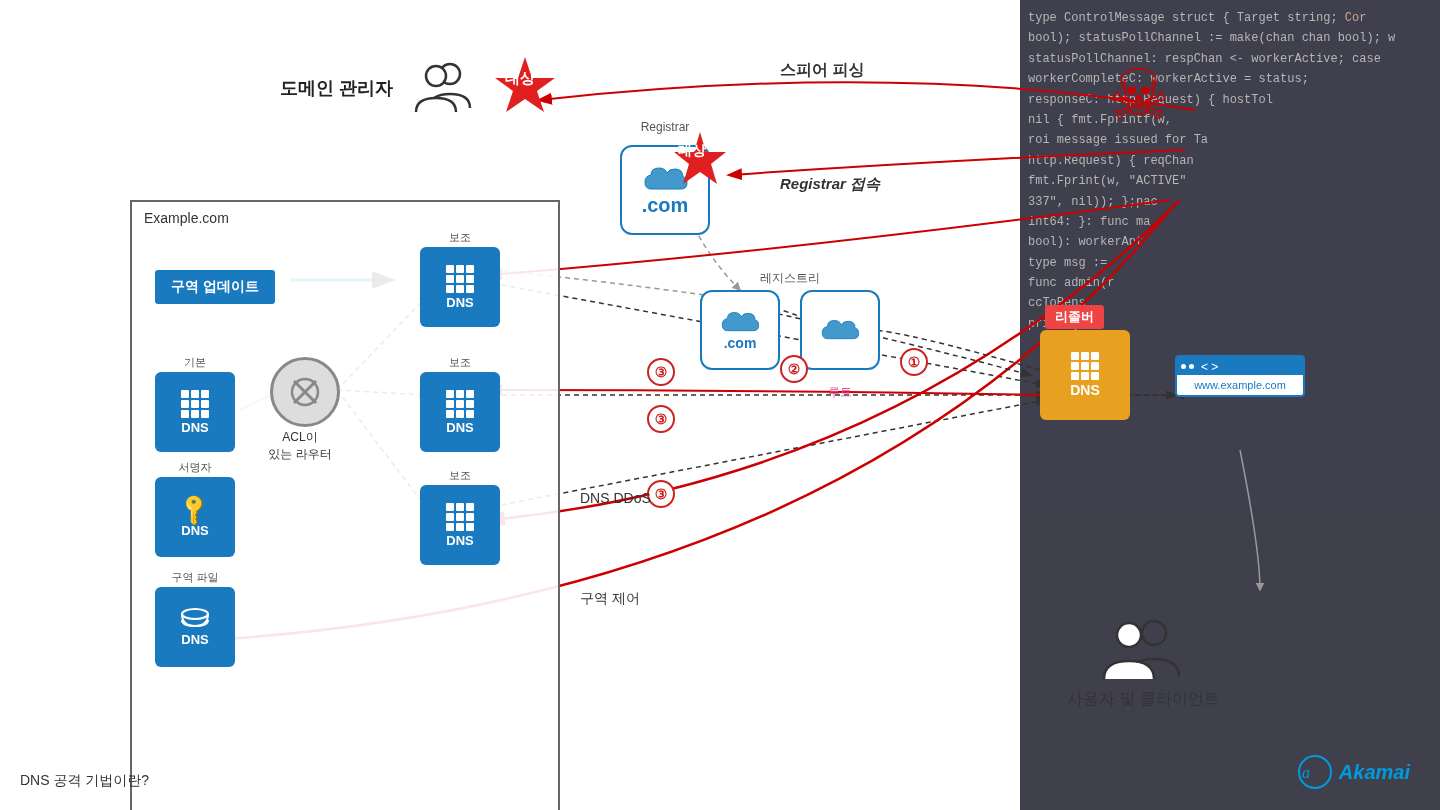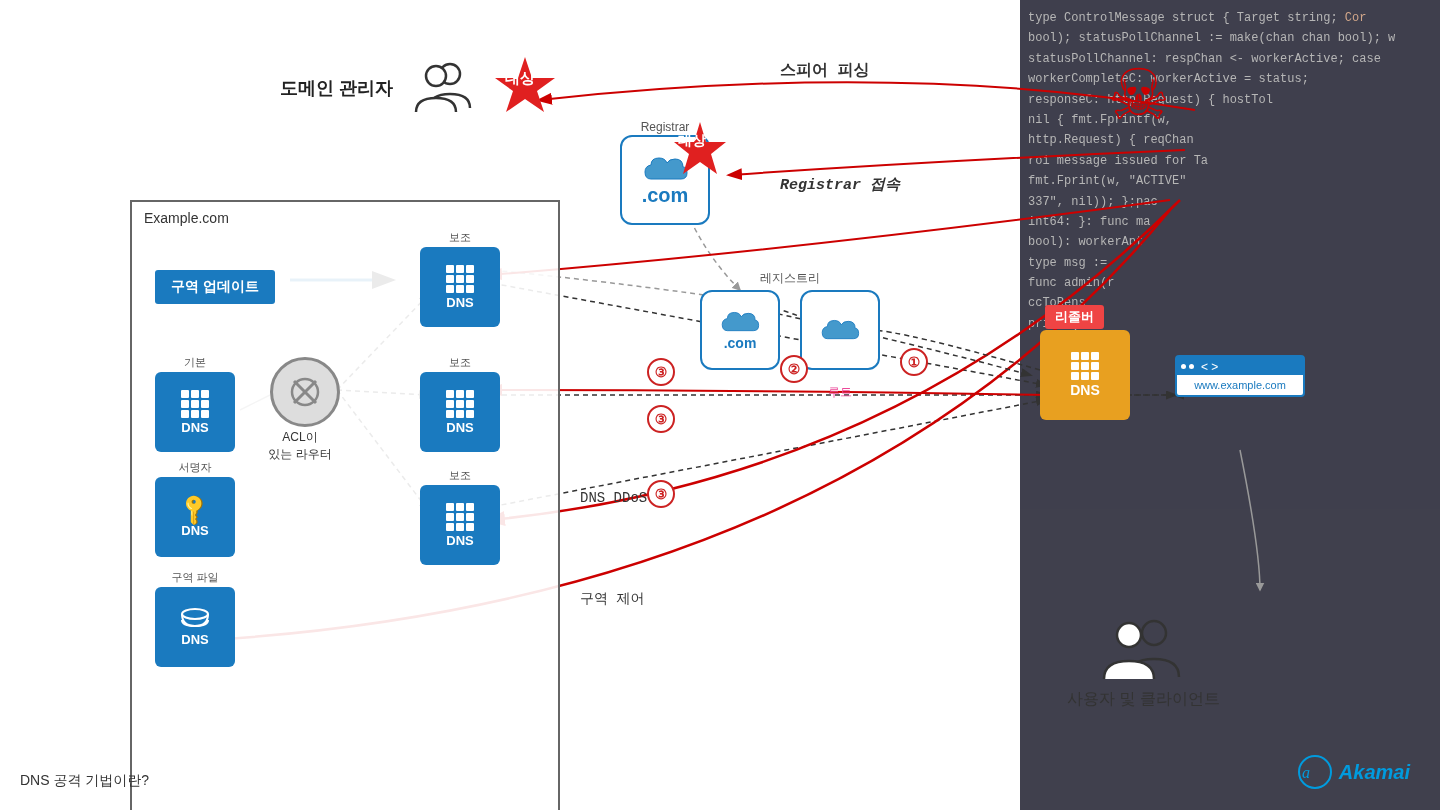--- a/index.html
+++ b/index.html
@@ -186,21 +186,20 @@
       font-size: 12px;
       color: #333;
       text-align: center;
     }
 
     
     .label {
       position: absolute;
       font-size: 14px;
       color: #333;
-      font-family: Liberation Mono, monospace;
     }
 
     
     .arrows-svg {
       position: absolute;
       top: 0; left: 0;
       width: 1440px;
       height: 810px;
       pointer-events: none;
     }
@@ -255,22 +254,22 @@
 <body>
 
 <div class="code-bg">
   <div style="color:#aaa; line-height:1.7; font-size:12px; padding-top:0">
     <div>type ControlMessage struct { Target string; <span style="color:#cc9977">Cor</span></div>
     <div>bool); statusPollChannel := make(chan chan bool); w</div>
     <div>statusPollChannel: respChan &lt;- workerActive; case</div>
     <div>workerCompleteC: workerActive = status;</div>
     <div>responseC: http.Request) { hostTol</div>
     <div>nil { fmt.Fprintf(w,</div>
+    <div>roi message issued for Ta</div>
     <div>http.Request) { reqChan</div>
-    <div>roi message issued for Ta</div>
     <div>fmt.Fprint(w, "ACTIVE"</div>
     <div>337", nil)); };pac</div>
     <div>int64: }: func ma</div>
     <div>bool): workerApt</div>
     <div>type msg :=</div>
     <div>func admin(r</div>
     <div>ccToRens</div>
     <div>printf(w,</div>
   </div>
 </div>
@@ -445,21 +444,21 @@
         <div class="icon-grid-cell"></div>
       <div class="icon-grid-cell"></div>
         <div class="icon-grid-cell"></div>
         <div class="icon-grid-cell"></div>
     </div>
     <span style="font-size:13px;color:white;font-weight:bold">DNS</span>
   </div>
 </div>
 
 <div style="position:absolute;left:620px;top:120px;text-align:center">
-  <div style="font-size:12px;color:#555;margin-bottom:1px">Registrar</div>
+  <div style="font-size:12px;color:#555;margin-bottom:11px">Registrar</div>
   <div style="position:relative">
     <div class="cloud-box" style="position:relative;margin:0 auto">
       <svg width="45" height="30" viewBox="0 0 45 30">
         <path d="M8,25 Q2,25 2,18 Q2,12 8,11 Q8,4 16,4 Q22,4 24,9 Q26,5 32,5 Q40,5 40,13 Q44,13 44,19 Q44,25 38,25 Z" fill="#4499cc" stroke="#1a7abf" stroke-width="1"></path>
       </svg>
       <div class="cloud-text">.com</div>
     </div>
 
     <div style="position:absolute;top:-15px;right:-20px;width:60px;height:60px">
       <svg width="60" height="60" viewBox="0 0 60 60">

